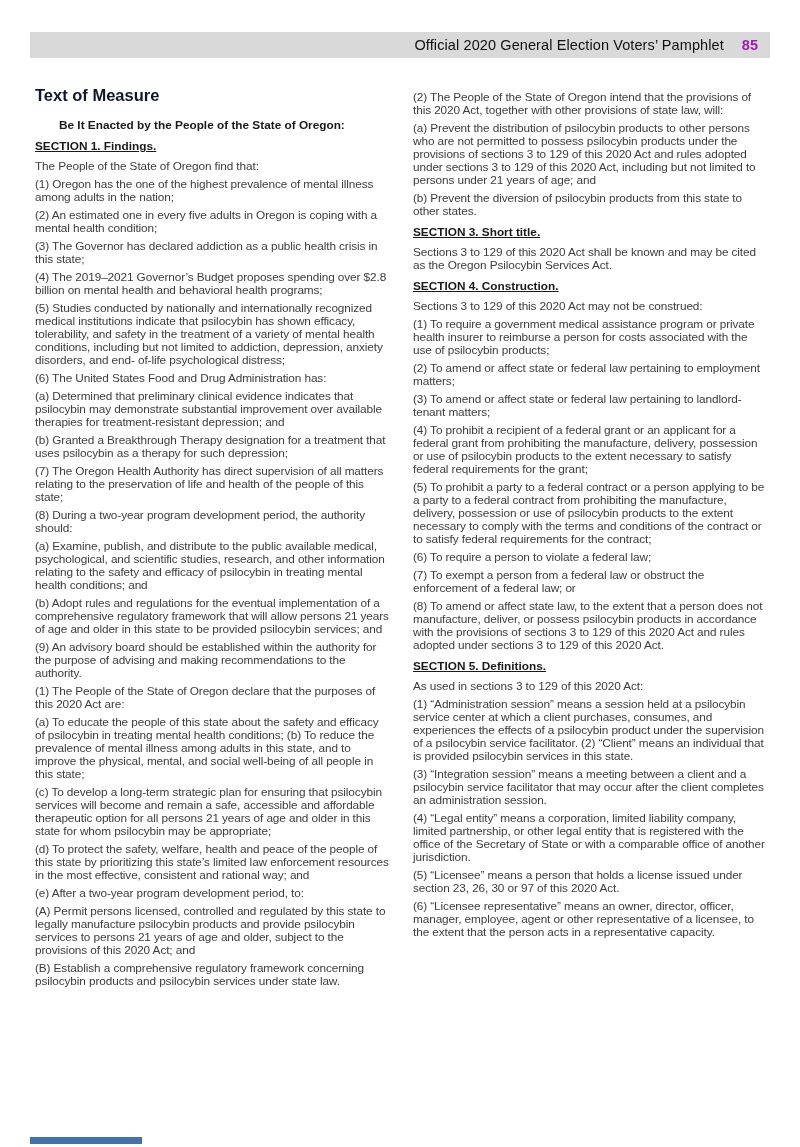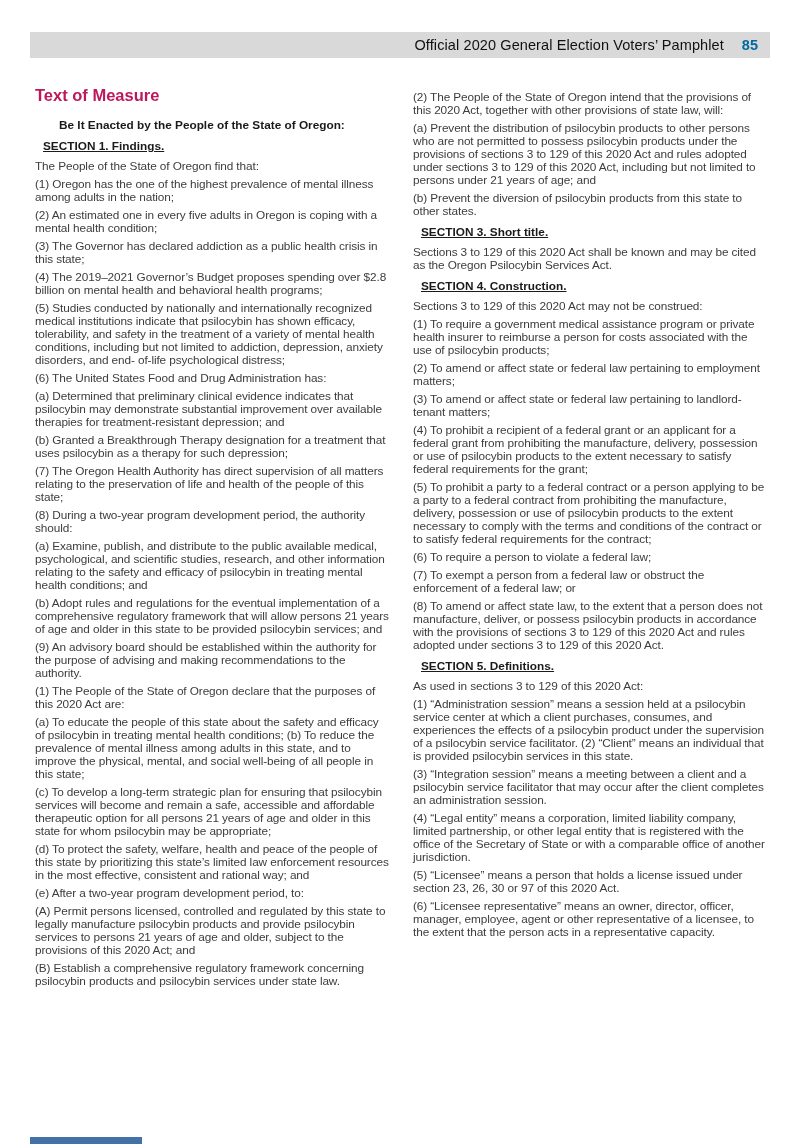--- a/index.html
+++ b/index.html
@@ -31,53 +31,53 @@
     padding: 0 12px;
   }
   .header-title {
     font-size: 14.5px;
     color: #111111;
     letter-spacing: 0.1px;
   }
   .header-page-number {
     font-size: 14.5px;
     font-weight: bold;
-    color: #0369a1;
+    color: #a21caf;
     text-align: center;
   }
   .columns {
     position: absolute;
     top: 86px;
     left: 35px;
     width: 734px;
     display: flex;
     gap: 22px;
   }
   .column { width: 356px; }
   .measure-title {
     font-size: 16.5px;
     font-weight: bold;
-    color: #be185d;
+    color: #0f172a;
     margin: 0 0 14px 0;
   }
   .enacting-clause {
     font-size: 11.8px;
     line-height: 13px;
     font-weight: bold;
     color: #1a1a1a;
     margin: 7px 0;
     padding-left: 24px;
   }
   .section-heading {
     font-size: 11.8px;
     line-height: 13px;
     font-weight: bold;
     text-decoration: underline;
     color: #1a1a1a;
-    margin: 8px 0 7px 8px;
+    margin: 8px 0 7px 0;
   }
   .body-para {
     font-size: 11.8px;
     line-height: 13px;
     color: #3c3c3c;
     margin: 5px 0;
     letter-spacing: -0.1px;
   }
   .footer-tab {
     position: absolute;

